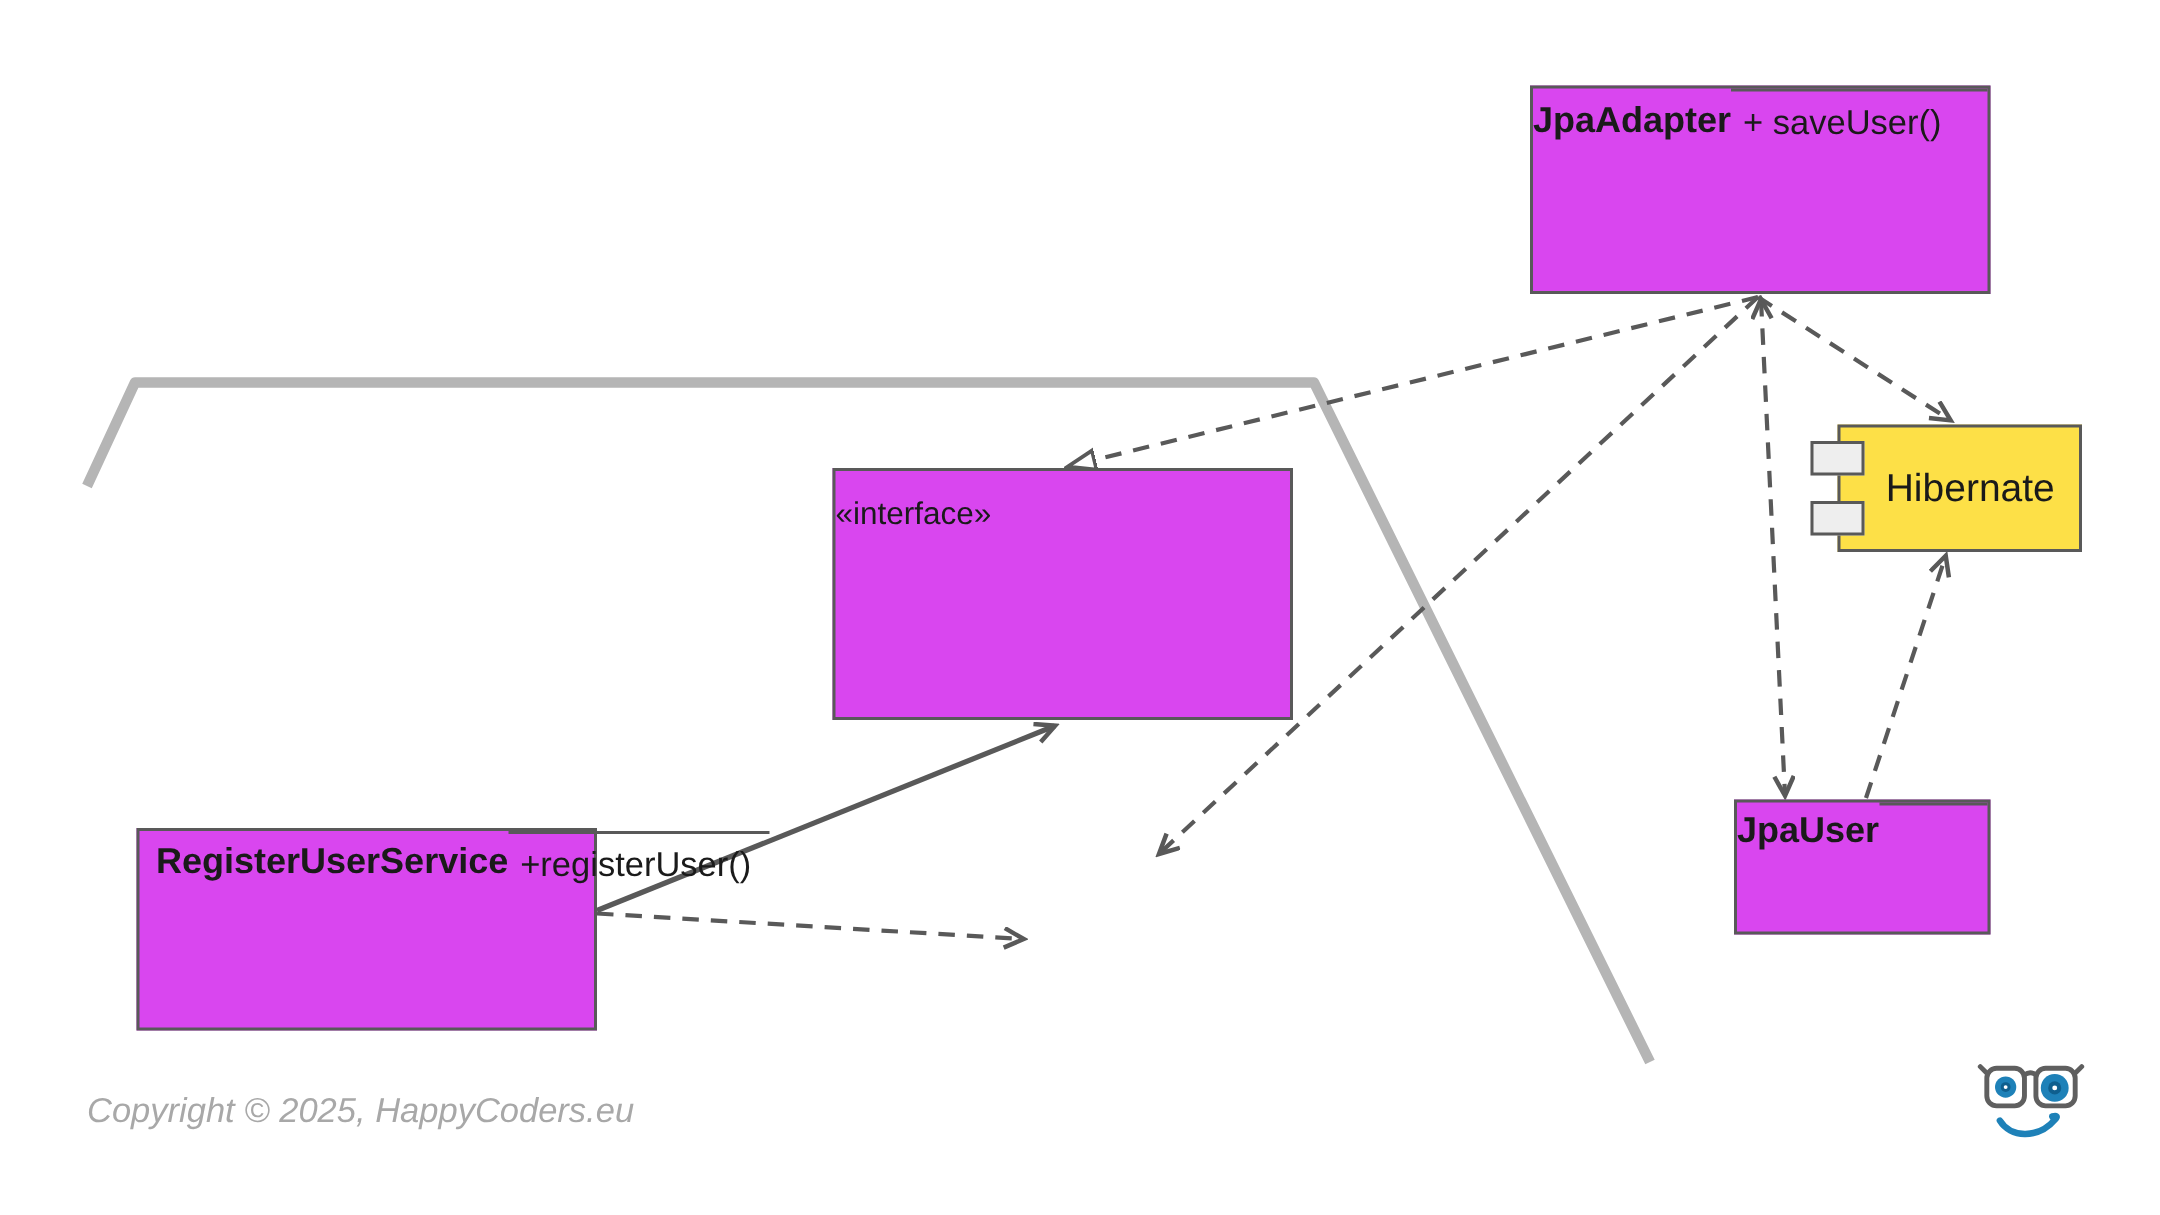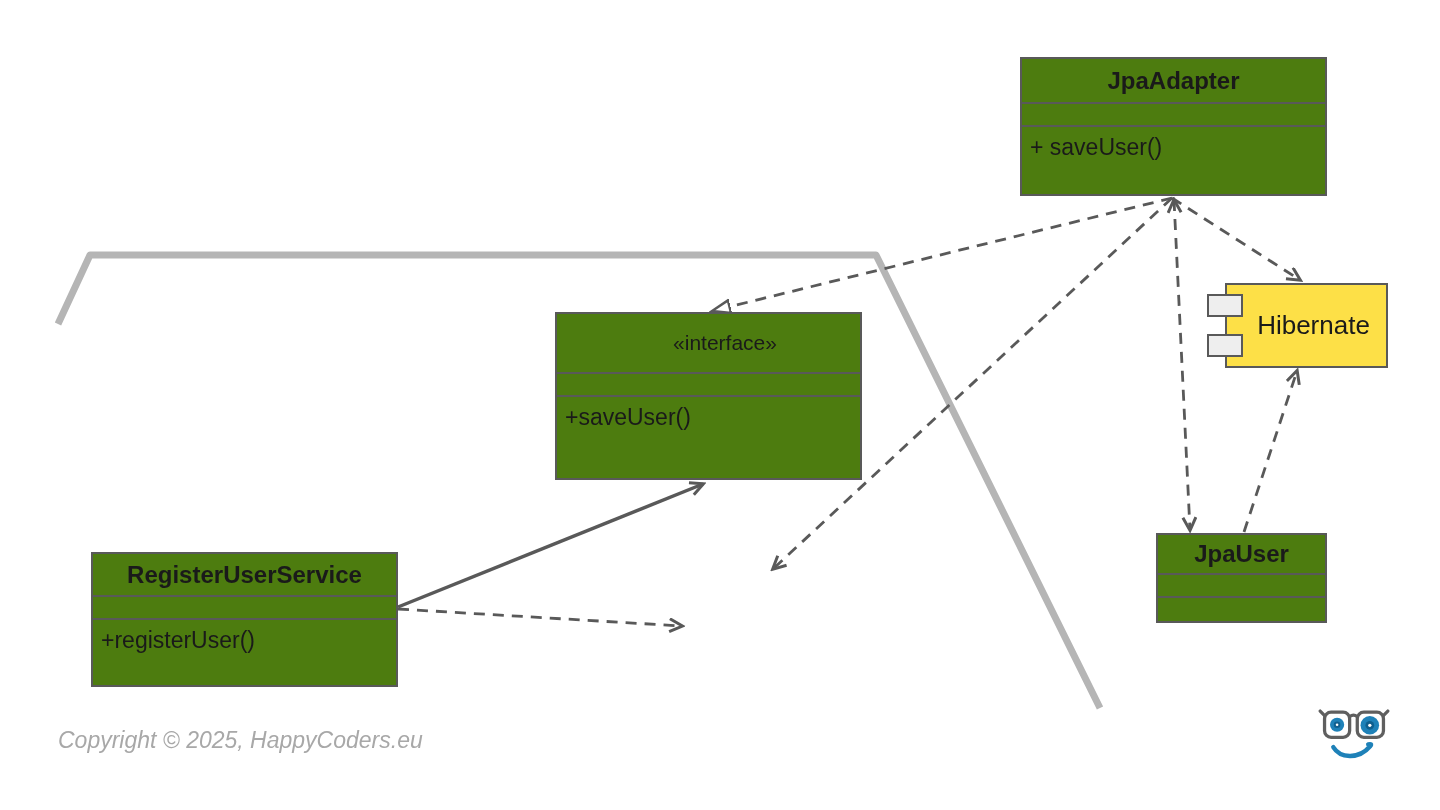--- a/index.html
+++ b/index.html
@@ -8,24 +8,23 @@
     width: 1440px;
     height: 810px;
     background: #ffffff;
     overflow: hidden;
     font-family: "Liberation Sans", sans-serif;
   }
   #lines-svg { position: absolute; left: 0; top: 0; }
   .uml-box {
     position: absolute;
     box-sizing: border-box;
-    background: #4d7c0f;
+    background: #d946ef;
     border: 2px solid #595959;
     display: flex;
-    flex-direction: column;
     color: #1a1a1a;
   }
   .uml-title {
     display: flex;
     flex-direction: column;
     align-items: center;
     justify-content: center;
     font-weight: bold;
     font-size: 24px;
     line-height: 1.15;
@@ -108,29 +107,28 @@
     <line x1="398" y1="609" x2="682" y2="626" stroke="#595959" stroke-width="2.8" stroke-dasharray="11 8" marker-end="url(#vee)"></line>
   </svg>
 
   <div class="uml-box" style="left:1020px; top:57px; width:307px; height:139px;">
     <div class="uml-title" style="height:43px;">JpaAdapter</div>
     <div class="uml-attrs" style="height:21px;"></div>
     <div class="uml-methods">+ saveUser()</div>
   </div>
 
   <div class="uml-box" style="left:555px; top:312px; width:307px; height:168px;">
-    <div class="uml-title" style="height:58px;padding-left:33px;">
+    <div class="uml-title" style="height:58px;">
       <span class="uml-stereotype">«interface»</span>
     </div>
     <div class="uml-attrs" style="height:21px;"></div>
-    <div class="uml-methods">+saveUser()</div>
   </div>
 
   <div class="uml-box" style="left:91px; top:552px; width:307px; height:135px;">
-    <div class="uml-title" style="height:41px;">RegisterUserService</div>
+    <div class="uml-title" style="height:41px;margin-left:11px;">RegisterUserService</div>
     <div class="uml-attrs" style="height:21px;"></div>
     <div class="uml-methods">+registerUser()</div>
   </div>
 
 
   <div class="uml-box" style="left:1156px; top:533px; width:171px; height:90px;">
     <div class="uml-title" style="height:38px;">JpaUser</div>
     <div class="uml-attrs" style="height:21px;"></div>
     <div class="uml-methods"></div>
   </div>

